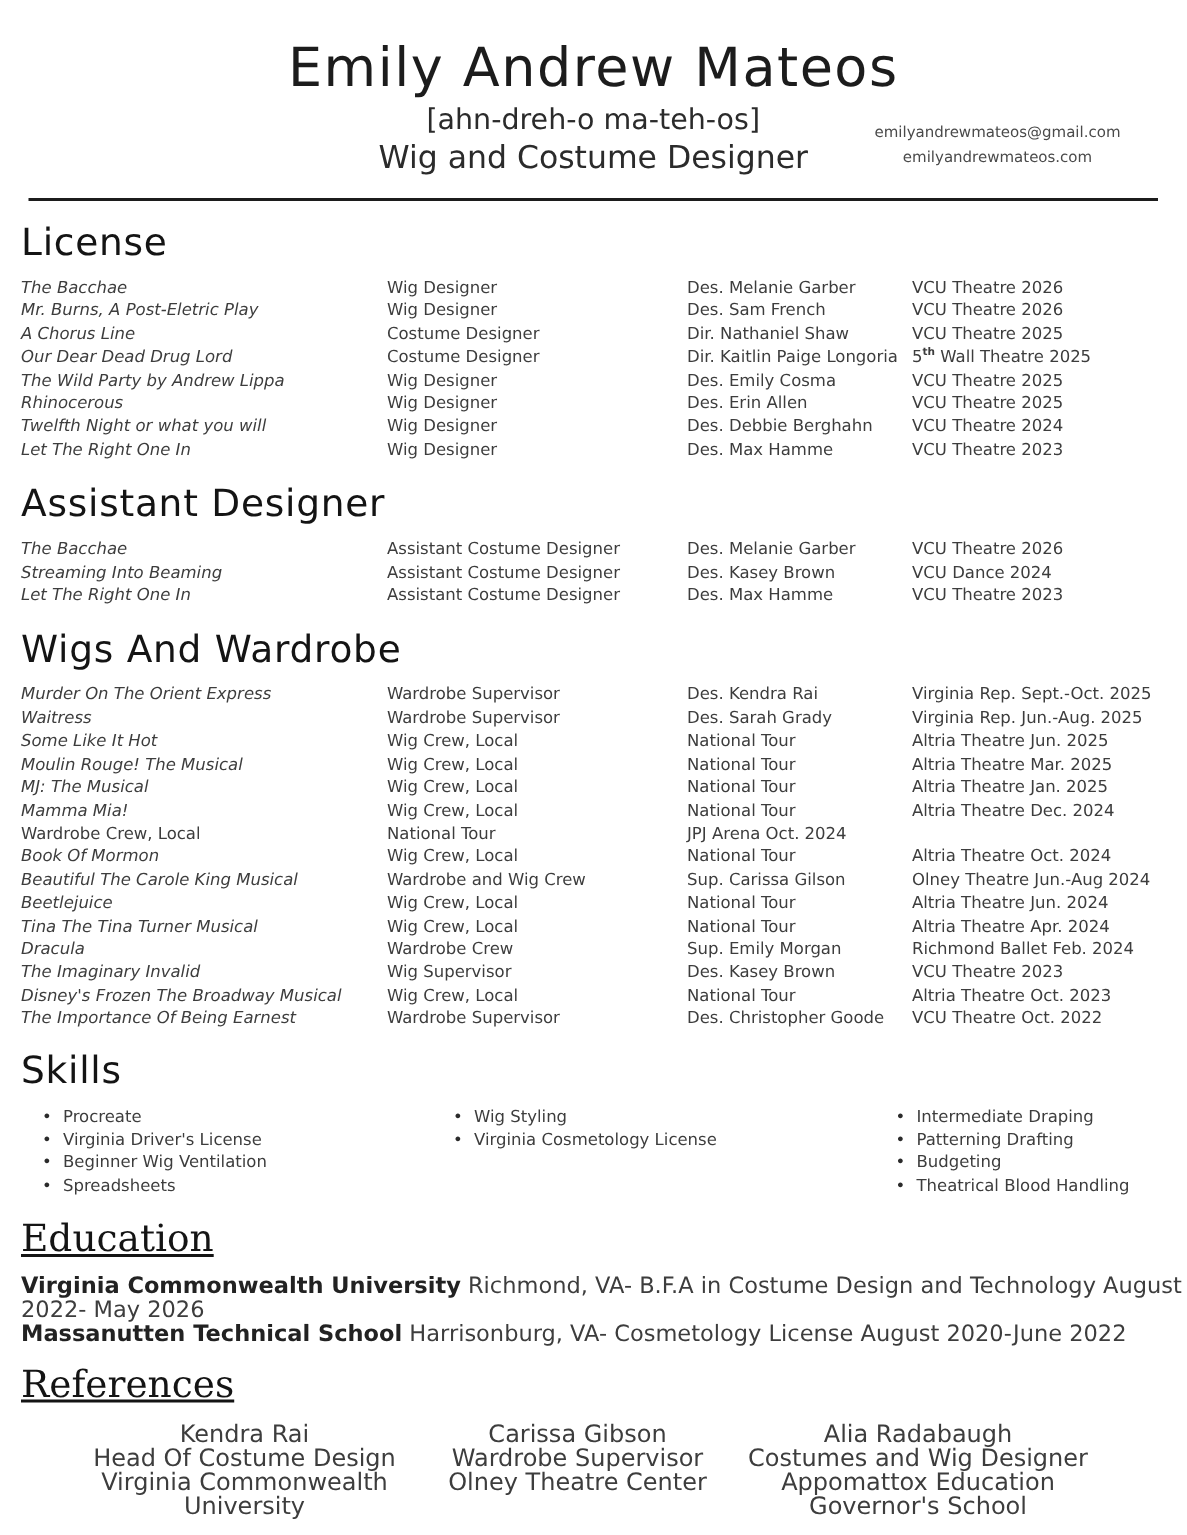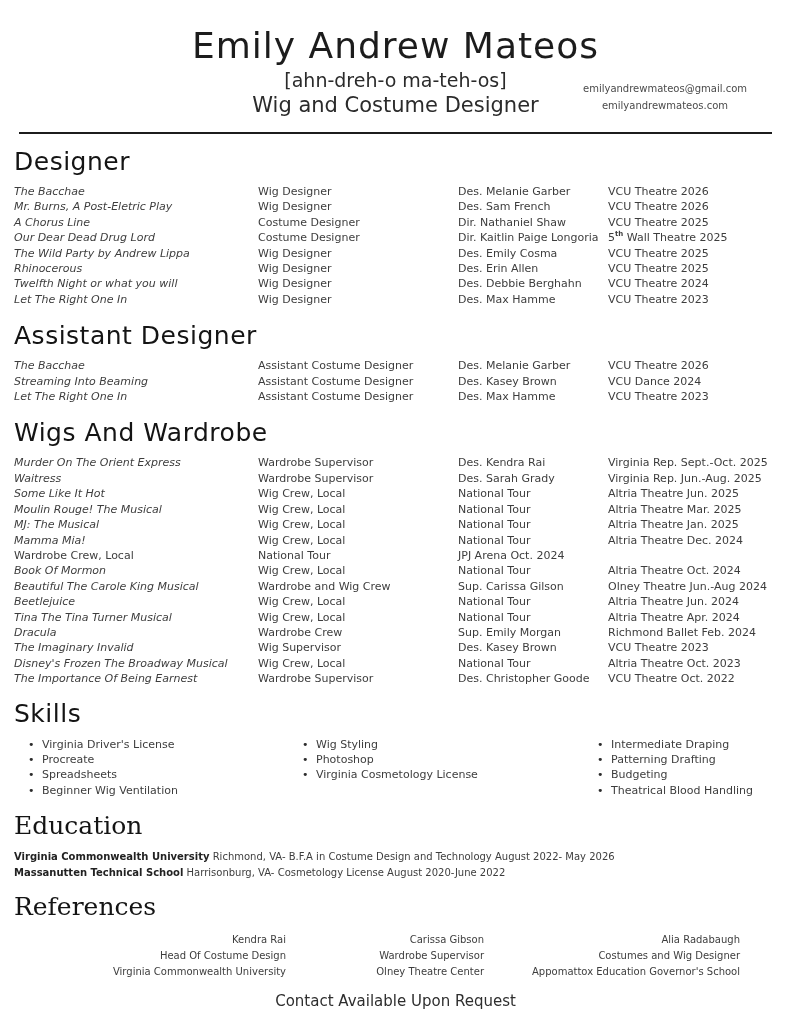--- a/index.html
+++ b/index.html
@@ -21,21 +21,21 @@
     position: absolute; top: 80px; right: 44px;
     font-size: 10px; line-height: 17px; color: #4a4a4a; text-align: center;
   }
   .divider { height: 2px; background: #1c1c1c; margin: 14px 19px 0 19px; }
 
   
   .section-heading {
     font-size: 25px; line-height: 30px; color: #141414;
     margin: 13px 0 0 14px; font-weight: 400; letter-spacing: 0.5px;
   }
-  .section-heading.serifish { font-family: "DejaVu Serif", "Liberation Serif", serif; letter-spacing: 0; }
+  .section-heading.serifish { font-family: "DejaVu Serif", "Liberation Serif", serif; letter-spacing: 0; text-decoration: underline; }
 
   
   .credits { margin: 7px 0 0 14px; }
   .credit-row {
     display: grid;
     grid-template-columns: 244px 200px 150px auto;
     font-size: 11px; line-height: 15.4px; color: #3d3d3d;
   }
   .cell-title { font-style: italic; padding-right: 8px; }
   .cell { padding-right: 8px; white-space: nowrap; }
@@ -50,29 +50,29 @@
   .skill-item {
     font-size: 11px; line-height: 15.4px; color: #3d3d3d;
     padding-left: 16px; position: relative;
   }
   .skill-item::before {
     content: "•"; position: absolute; left: 2px; top: 0; color: #2b2b2b;
   }
 
   
   .education-list { margin: 8px 0 0 14px; }
-  .education-entry { font-size: 10px; line-height: 16px; color: #3d3d3d; }
+  .education-entry { font-size: 15px; line-height: 16px; color: #3d3d3d; }
   .edu-school { font-weight: bold; color: #222222; }
 
   
   .refs-grid {
     display: grid; grid-template-columns: 246px 198px 256px;
     margin: 10px 0 0 40px;
   }
-  .ref-card { text-align: right; font-size: 10px; line-height: 16px; color: #3d3d3d; }
+  .ref-card { text-align: center; font-size: 16px; line-height: 16px; color: #3d3d3d; }
   .ref-name, .ref-title, .ref-org { display: block; }
 
   .footer-note {
     text-align: center; font-size: 15px; line-height: 19px;
     color: #2e2e2e; margin-top: 12px;
   }
 </style>
 </head>
 <body>
 
@@ -82,21 +82,21 @@
     <div class="name">Emily Andrew Mateos</div>
     <div class="pronunciation">[ahn-dreh-o ma-teh-os]</div>
     <div class="subtitle">Wig and Costume Designer</div>
     <div class="contact">
       <div>emilyandrewmateos@gmail.com</div>
       <div>emilyandrewmateos.com</div>
     </div>
   </div>
   <div class="divider"></div>
 
-  <div class="section-heading">Designer</div>
+  <div class="section-heading">License</div>
   <div class="credits">
 
       <div class="credit-row">
         <span class="cell cell-title">The Bacchae</span>
         <span class="cell">Wig Designer</span>
         <span class="cell">Des. Melanie Garber</span>
         <span class="cell">VCU Theatre 2026</span>
       </div>
 
       <div class="credit-row">
@@ -279,33 +279,32 @@
         <span class="cell">Wardrobe Supervisor</span>
         <span class="cell">Des. Christopher Goode</span>
         <span class="cell">VCU Theatre Oct. 2022</span>
       </div>
     </div>
 
   <div class="section-heading" style="margin-top:12px;">Skills</div>
   <div class="skills-grid">
     <ul class="skills-col">
 
+        <li class="skill-item">Procreate</li>
+
         <li class="skill-item">Virginia Driver's License</li>
 
-        <li class="skill-item">Procreate</li>
+        <li class="skill-item">Beginner Wig Ventilation</li>
 
         <li class="skill-item">Spreadsheets</li>
-
-        <li class="skill-item">Beginner Wig Ventilation</li>
       </ul>
     <ul class="skills-col">
 
         <li class="skill-item">Wig Styling</li>
 
-        <li class="skill-item">Photoshop</li>
 
         <li class="skill-item">Virginia Cosmetology License</li>
 
       </ul>
     <ul class="skills-col">
 
         <li class="skill-item">Intermediate Draping</li>
 
         <li class="skill-item">Patterning Drafting</li>
 

